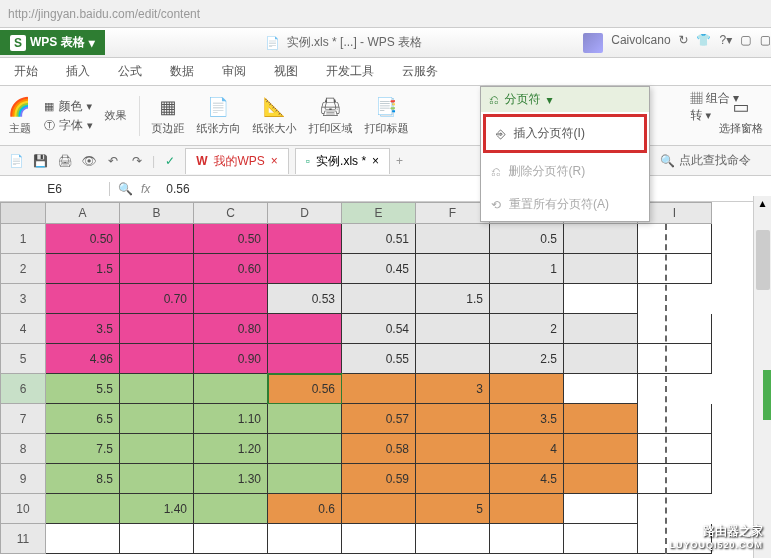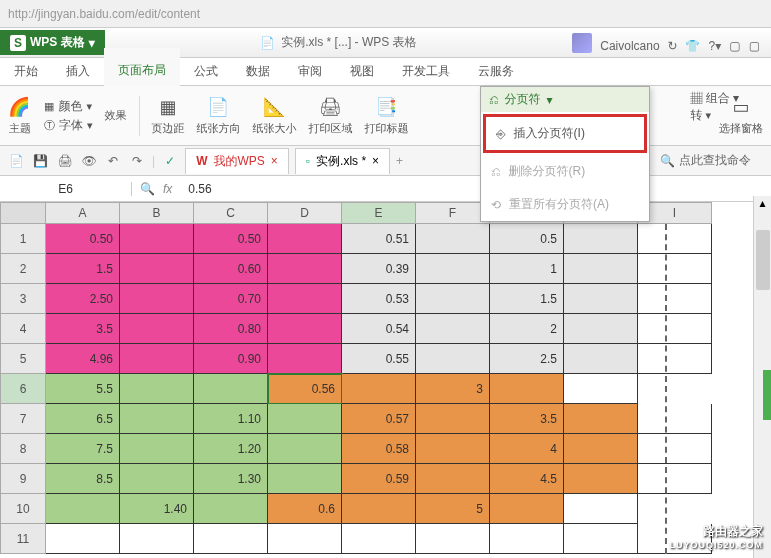--- a/index.html
+++ b/index.html
@@ -2,21 +2,21 @@
 <html><head>
 <meta charset="utf-8">
 <style>
 *{margin:0;padding:0;box-sizing:border-box;font-family:"Microsoft YaHei",sans-serif;font-size:12px}
 body{width:771px;height:558px;background:#fff;overflow:hidden;position:relative}
 .browser-bar{height:28px;background:#f0f0f0;border-bottom:1px solid #ccc;display:flex;align-items:center;padding:0 8px;color:#999}
 .title-bar{height:30px;background:linear-gradient(#fff,#eee);display:flex;align-items:center;border-bottom:1px solid #ccc}
 .wps-logo{background:#2e7d32;color:#fff;font-weight:bold;padding:4px 10px;display:flex;align-items:center;gap:4px}
 .wps-logo-s{background:#fff;color:#2e7d32;width:16px;height:16px;display:inline-flex;align-items:center;justify-content:center;border-radius:2px;font-weight:bold}
 .title-center{flex:1;text-align:center;color:#666;display:flex;align-items:center;justify-content:center;gap:6px}
-.title-right{display:flex;align-items:flex-end;gap:8px;padding-right:11px;color:#666}
+.title-right{display:flex;align-items:flex-start;gap:8px;padding-right:0;color:#666}
 .avatar{width:20px;height:20px;background:linear-gradient(135deg,#88c,#aaf);border-radius:2px}
 .menu-bar{height:28px;display:flex;align-items:center;border-bottom:1px solid #ccc}
 .menu-item{padding:14px 14px;color:#555;cursor:pointer}
 .menu-item.active{color:#2e7d32;border-bottom:2px solid #2e7d32;background:#f8f8f8}
 .ribbon{height:60px;background:#fafafa;border-bottom:1px solid #ccc;display:flex;align-items:center;padding:4px 8px;gap:12px;position:relative}
 .ribbon-group{display:flex;flex-direction:column;align-items:center;gap:2px;color:#555}
 .ribbon-icon{width:24px;height:24px;display:flex;align-items:center;justify-content:center;font-size:18px}
 .ribbon-label{font-size:11px}
 .ribbon-small{display:flex;flex-direction:column;gap:2px}
 .ribbon-small-item{display:flex;align-items:center;gap:4px;font-size:11px;color:#555}
@@ -24,21 +24,21 @@
 .dropdown-header{background:#e8f0e0;padding:4px 8px;display:flex;align-items:center;gap:6px;color:#2e7d32}
 .dropdown-item{padding:8px 10px;display:flex;align-items:center;gap:8px;color:#555}
 .dropdown-item.highlighted{border:3px solid #d32f2f;margin:2px}
 .dropdown-item.disabled{color:#aaa}
 .quick-bar{height:30px;background:#f5f5f5;border-bottom:1px solid #ccc;display:flex;align-items:center;padding:0 8px;gap:6px}
 .qb-icon{width:18px;height:18px;display:flex;align-items:center;justify-content:center;color:#666;cursor:pointer}
 .doc-tab{background:#fff;border:1px solid #ccc;border-bottom:none;padding:4px 10px;display:flex;align-items:center;gap:6px;font-size:11px}
 .doc-tab.wps{color:#d32f2f}
 .search-cmd{margin-left:auto;color:#666;display:flex;align-items:center;gap:4px;padding-right:12px}
 .formula-bar{height:26px;border-bottom:1px solid #ccc;display:flex;align-items:center}
-.name-box{width:132px;border-right:1px solid #ccc;padding:0 8px;text-align:center;color:#333}
+.name-box{width:110px;border-right:1px solid #ccc;padding:0 8px;text-align:center;color:#333}
 .fx-area{display:flex;align-items:center;gap:8px;padding:0 8px}
 .fx-label{font-style:italic;color:#888}
 .formula-value{padding:0 8px;color:#333}
 .sheet{display:flex;position:relative}
 .row-headers{width:46px;background:#e8e8e8}
 .corner{height:22px;border:1px solid #aaa;background:#ddd}
 .row-h{height:30px;border:1px solid #aaa;border-top:none;display:flex;align-items:center;justify-content:center;color:#555}
 .row-h.sel{background:#c8e0c8}
 .grid{flex:1;overflow:hidden}
 .col-headers{display:flex;height:22px}
@@ -85,21 +85,20 @@
     <span>👕</span>
     <span>?▾</span>
     <span>▢</span>
     <span>▢</span>
   </div>
 </div>
 
 <div class="menu-bar">
   <div class="menu-item">开始</div>
   <div class="menu-item">插入</div>
-  <div class="menu-item active">页面布局</div>
   <div class="menu-item">公式</div>
   <div class="menu-item">数据</div>
   <div class="menu-item">审阅</div>
   <div class="menu-item">视图</div>
   <div class="menu-item">开发工具</div>
   <div class="menu-item">云服务</div>
 </div>
 
 <div class="ribbon">
   <div class="ribbon-group">
@@ -241,28 +240,27 @@
           <div class="cell colF yellow"></div>
           <div class="cell colG yellow">0.5</div>
           <div class="cell colH yellow"></div>
           <div class="cell colI white"></div>
         </div>
         <div class="row">
           <div class="cell colA blue">1.5</div>
           <div class="cell colB blue"></div>
           <div class="cell colC blue">0.60</div>
           <div class="cell colD blue"></div>
-          <div class="cell colE yellow">0.39</div>
+          <div class="cell colE yellow">0.45</div>
           <div class="cell colF yellow"></div>
           <div class="cell colG yellow">1</div>
           <div class="cell colH yellow"></div>
           <div class="cell colI white"></div>
         </div>
         <div class="row">
-          <div class="cell colA blue">2.50</div>
           <div class="cell colB blue"></div>
           <div class="cell colC blue">0.70</div>
           <div class="cell colD blue"></div>
           <div class="cell colE yellow">0.53</div>
           <div class="cell colF yellow"></div>
           <div class="cell colG yellow">1.5</div>
           <div class="cell colH yellow"></div>
           <div class="cell colI white"></div>
         </div>
         <div class="row">

